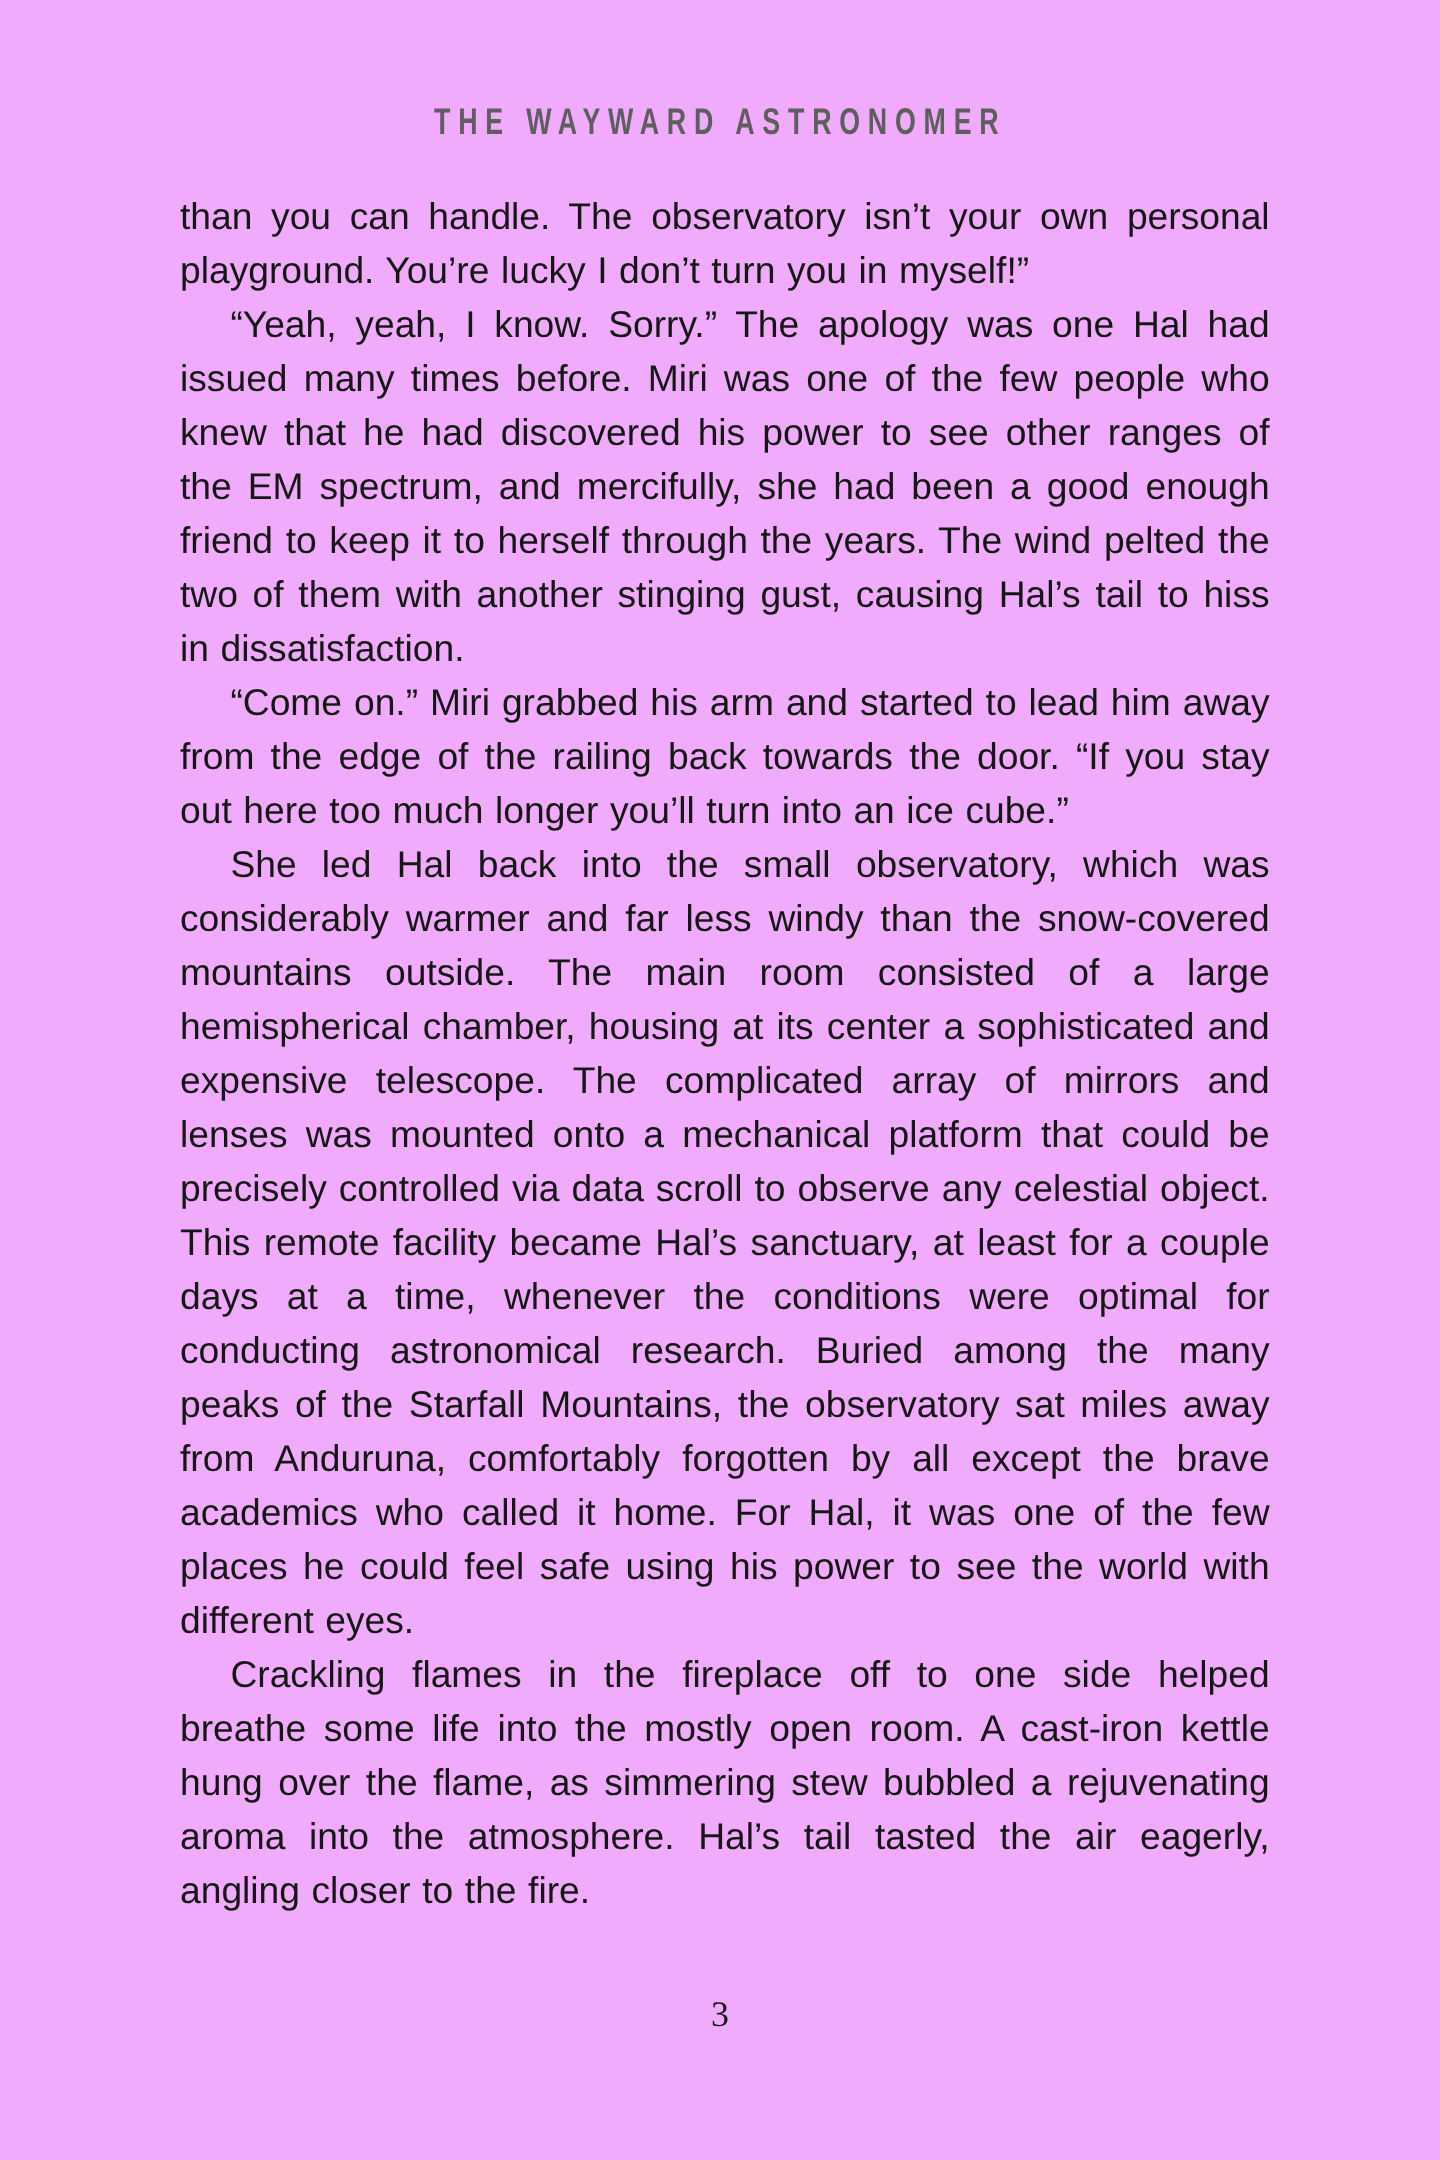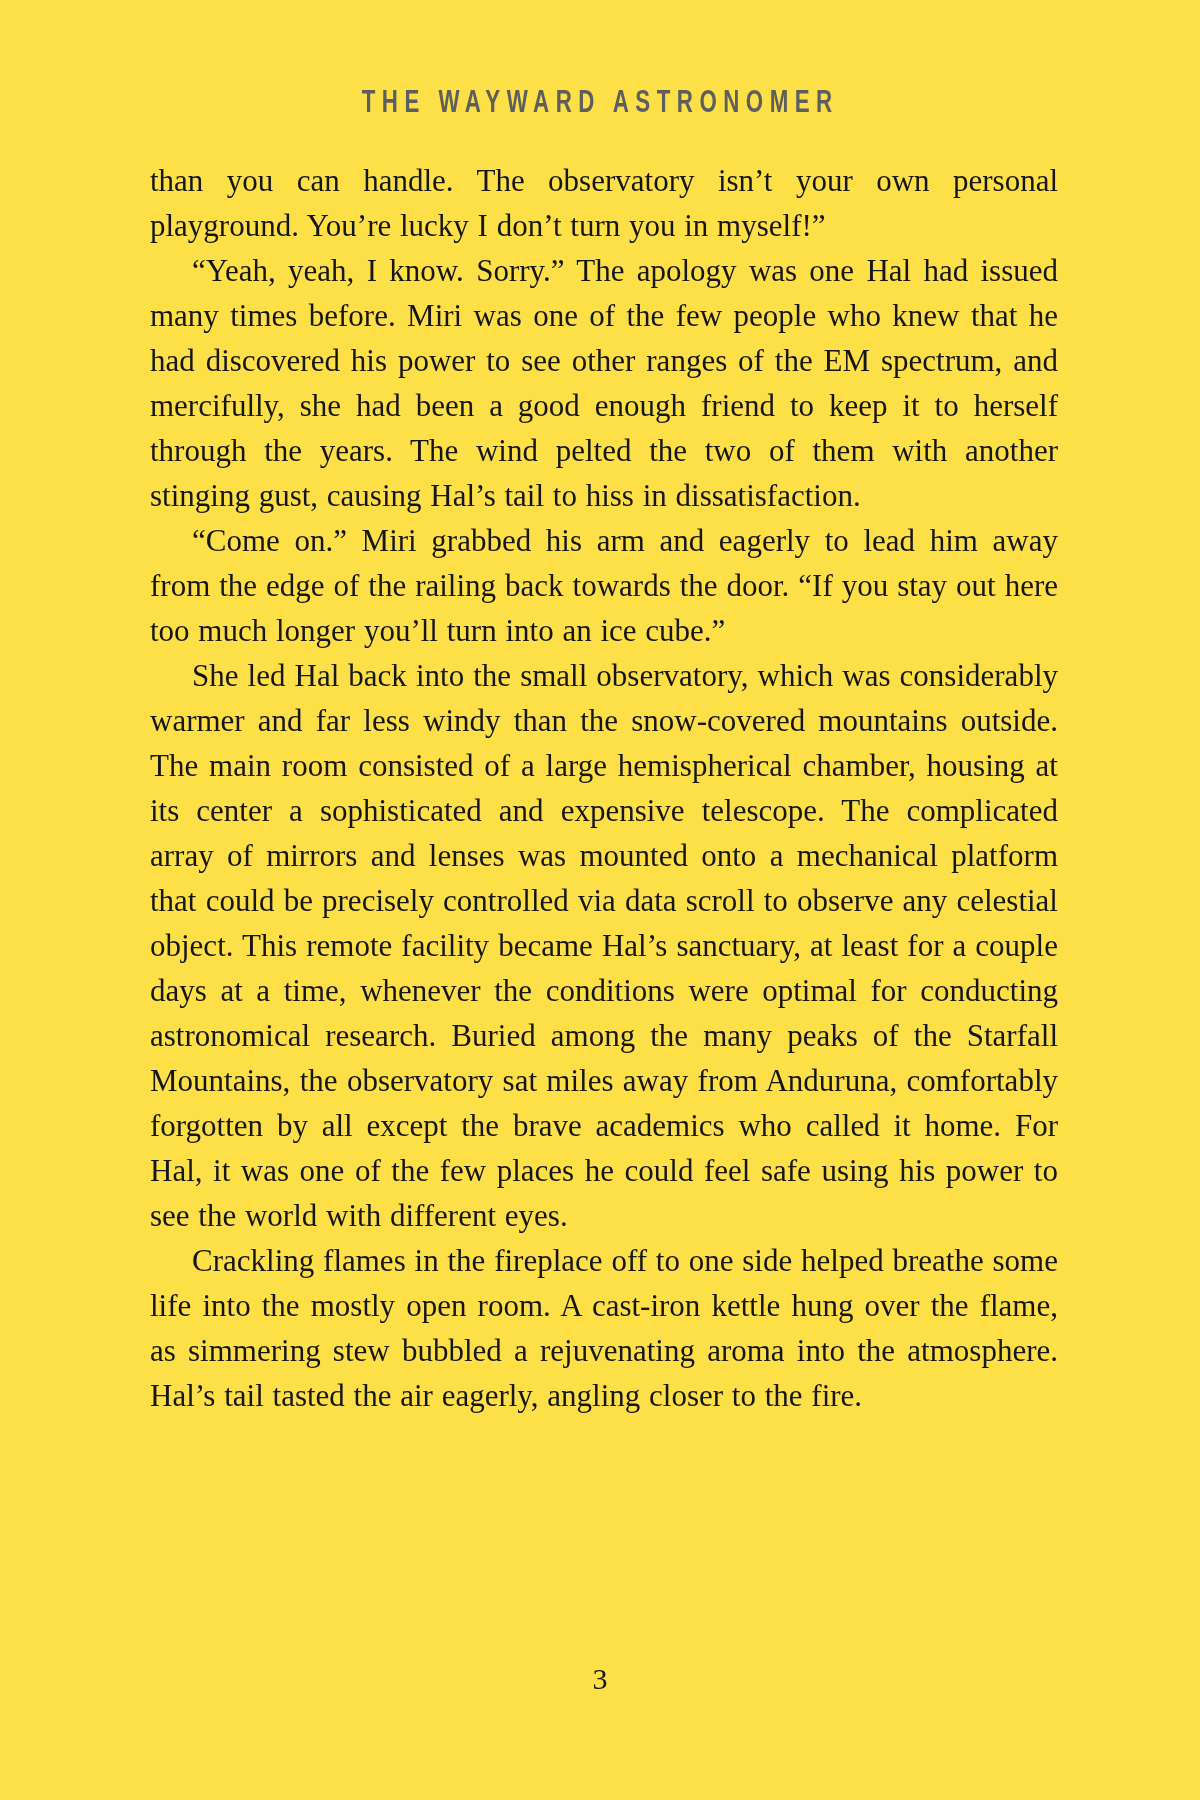--- a/index.html
+++ b/index.html
@@ -4,21 +4,21 @@
 <style>
   html, body {
     margin: 0;
     padding: 0;
     background: #ffffff;
   }
   .page {
     position: relative;
     width: 1200px;
     height: 1800px;
-    background: #fde047;
+    background: #f0abfc;
     overflow: hidden;
   }
   .running-header {
     position: absolute;
     top: 84px;
     left: 0;
     width: 100%;
     text-align: center;
   }
   .running-header .header-text {
@@ -33,21 +33,21 @@
     white-space: nowrap;
   }
   .text-block {
     position: absolute;
     left: 150px;
     top: 158px;
     width: 908px;
   }
   .text-block p {
     margin: 0;
-    font-family: Liberation Serif, serif;
+    font-family: Liberation Sans, sans-serif;
     font-size: 31px;
     line-height: 45px;
     color: #161616;
     text-align: justify;
     text-indent: 42px;
     word-spacing: 1px;
   }
   .text-block p.no-indent {
     text-indent: 0;
   }
@@ -67,20 +67,20 @@
 
 <div class="page">
 
   <header class="running-header">
     <span class="header-text">THE WAYWARD ASTRONOMER</span>
   </header>
 
   <main class="text-block">
     <p class="no-indent">than you can handle. The observatory isn’t your own personal playground. You’re lucky I don’t turn you in myself!”</p>
     <p>“Yeah, yeah, I know. Sorry.” The apology was one Hal had issued many times before. Miri was one of the few people who knew that he had discovered his power to see other ranges of the EM spectrum, and mercifully, she had been a good enough friend to keep it to herself through the years. The wind pelted the two of them with another stinging gust, causing Hal’s tail to hiss in dissatisfaction.</p>
-    <p>“Come on.” Miri grabbed his arm and eagerly to lead him away from the edge of the railing back towards the door. “If you stay out here too much longer you’ll turn into an ice cube.”</p>
+    <p>“Come on.” Miri grabbed his arm and started to lead him away from the edge of the railing back towards the door. “If you stay out here too much longer you’ll turn into an ice cube.”</p>
     <p>She led Hal back into the small observatory, which was considerably warmer and far less windy than the snow-covered mountains outside. The main room consisted of a large hemispherical chamber, housing at its center a sophisticated and expensive telescope. The complicated array of mirrors and lenses was mounted onto a mechanical platform that could be precisely controlled via data scroll to observe any celestial object. This remote facility became Hal’s sanctuary, at least for a couple days at a time, whenever the conditions were optimal for conducting astronomical research. Buried among the many peaks of the Starfall Mountains, the observatory sat miles away from Anduruna, comfortably forgotten by all except the brave academics who called it home. For Hal, it was one of the few places he could feel safe using his power to see the world with different eyes.</p>
     <p>Crackling flames in the fireplace off to one side helped breathe some life into the mostly open room. A cast-iron kettle hung over the flame, as simmering stew bubbled a rejuvenating aroma into the atmosphere. Hal’s tail tasted the air eagerly, angling closer to the fire.</p>
   </main>
 
   <footer class="folio">3</footer>
 
 </div>
 
 </body></html>

